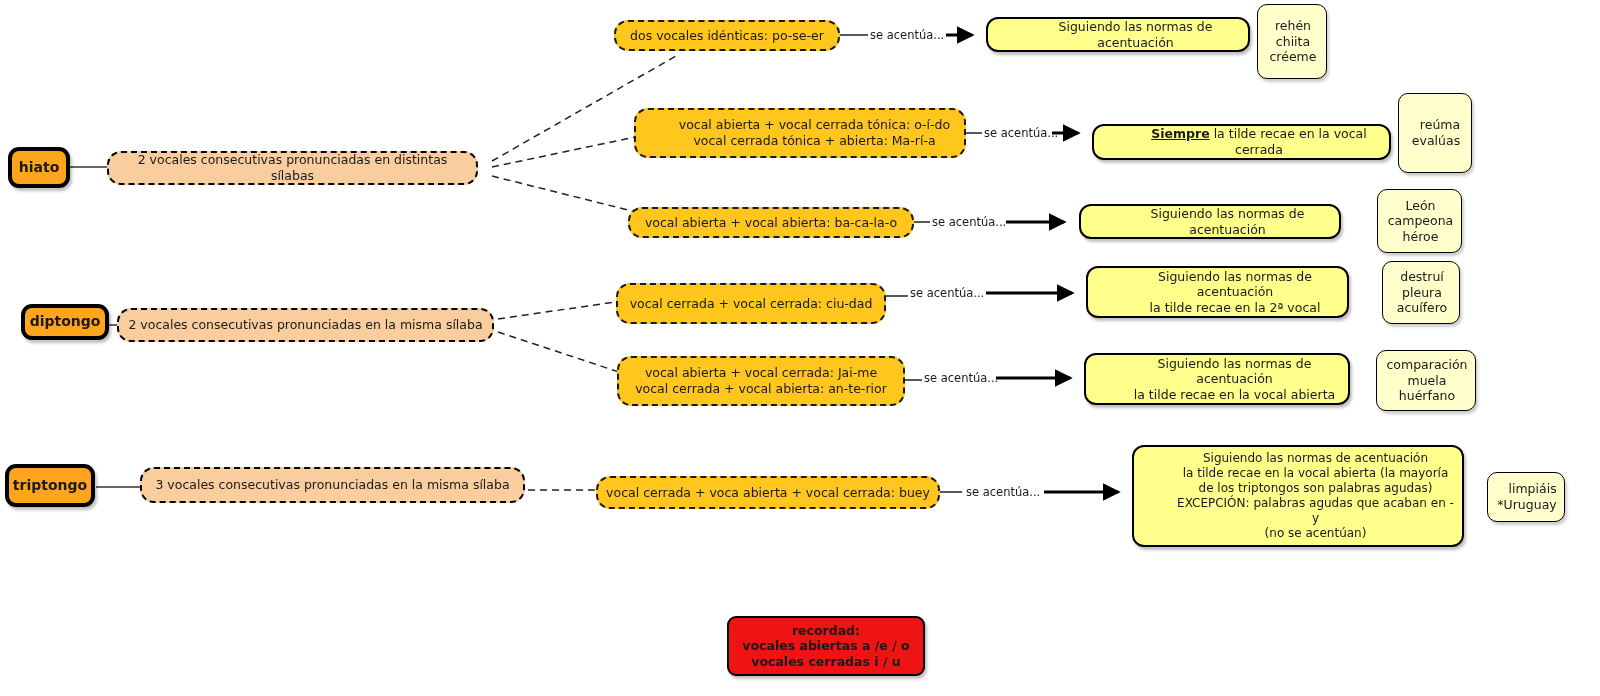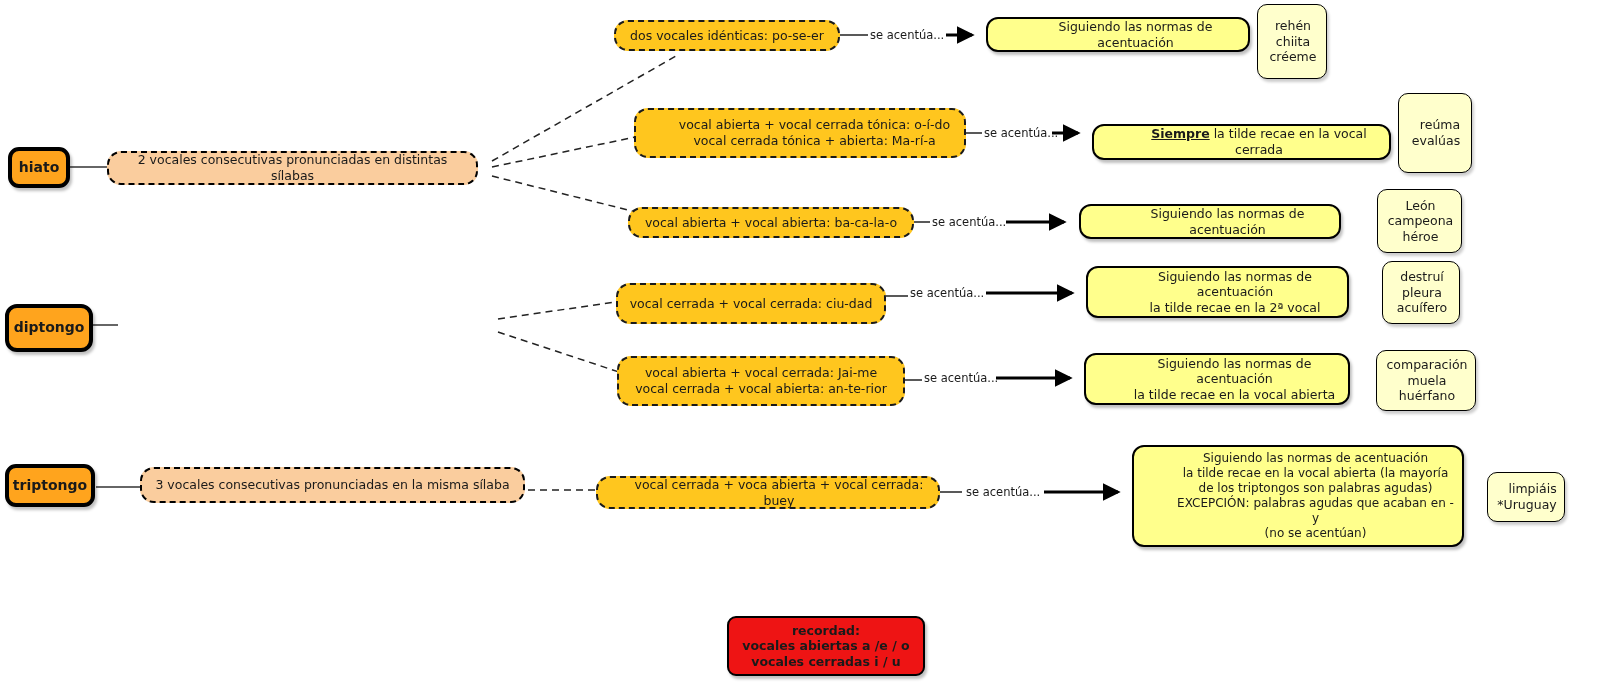--- a/index.html
+++ b/index.html
@@ -102,34 +102,35 @@
 
     <line x1="946" y1="35" x2="972" y2="35" stroke="#000" stroke-width="3" marker-end="url(#arrow)"></line>
     <line x1="1052" y1="133" x2="1078" y2="133" stroke="#000" stroke-width="3" marker-end="url(#arrow)"></line>
     <line x1="1006" y1="222" x2="1064" y2="222" stroke="#000" stroke-width="3" marker-end="url(#arrow)"></line>
     <line x1="986" y1="293" x2="1072" y2="293" stroke="#000" stroke-width="3" marker-end="url(#arrow)"></line>
     <line x1="996" y1="378" x2="1070" y2="378" stroke="#000" stroke-width="3" marker-end="url(#arrow)"></line>
     <line x1="1044" y1="492" x2="1118" y2="492" stroke="#000" stroke-width="3" marker-end="url(#arrow)"></line>
   </svg>
 
   <div class="box concept" style="left:8px;top:147px;width:62px;height:41px;">hiato</div>
-  <div class="box concept" style="left:5px;top:304px;width:88px;height:48px;border-radius:12px;">diptongo</div>
+  <div class="box concept" style="left:21px;top:304px;width:88px;height:36px;">diptongo</div>
   <div class="box concept" style="left:5px;top:464px;width:90px;height:43px;">triptongo</div>
 
   <div class="box definition" style="left:107px;top:151px;width:371px;height:34px;">2 vocales consecutivas pronunciadas en distintas sílabas</div>
+  <div class="box definition" style="left:117px;top:308px;width:377px;height:34px;">2 vocales consecutivas pronunciadas en la misma sílaba</div>
   <div class="box definition" style="left:140px;top:467px;width:385px;height:36px;">3 vocales consecutivas pronunciadas en la misma sílaba</div>
 
   <div class="box pattern" style="left:614px;top:20px;width:226px;height:31px;">dos vocales idénticas: po-se-er</div>
   <div class="box pattern" style="left:634px;top:108px;width:332px;height:50px;padding-left:35px;">vocal abierta + vocal cerrada tónica: o-í-do
 vocal cerrada tónica + abierta: Ma-rí-a</div>
   <div class="box pattern" style="left:628px;top:207px;width:286px;height:31px;text-align:center;">vocal abierta + vocal abierta: ba-ca-la-o</div>
   <div class="box pattern" style="left:616px;top:283px;width:270px;height:41px;">vocal cerrada + vocal cerrada: ciu-dad</div>
   <div class="box pattern" style="left:617px;top:356px;width:288px;height:50px;">vocal abierta + vocal cerrada: Jai-me
 vocal cerrada + vocal abierta: an-te-rior</div>
-  <div class="box pattern" style="left:596px;top:476px;width:344px;height:33px;padding-left:28px;">vocal cerrada + voca abierta + vocal cerrada: buey</div>
+  <div class="box pattern" style="left:596px;top:476px;width:344px;height:33px;">vocal cerrada + voca abierta + vocal cerrada: buey</div>
 
   <span class="lbl" style="left:870px;top:28px;">se acentúa...</span>
   <span class="lbl" style="left:984px;top:126px;">se acentúa...</span>
   <span class="lbl" style="left:932px;top:215px;">se acentúa...</span>
   <span class="lbl" style="left:910px;top:286px;">se acentúa...</span>
   <span class="lbl" style="left:924px;top:371px;">se acentúa...</span>
   <span class="lbl" style="left:966px;top:485px;">se acentúa...</span>
 
   <div class="box rule" style="left:986px;top:17px;width:264px;height:35px;">Siguiendo las normas de acentuación</div>
   <div class="box rule" style="left:1092px;top:116px;width:299px;height:36px;margin-top:8px;"><span><strong>Siempre</strong><span> la tilde recae en la vocal cerrada</span></span></div>

